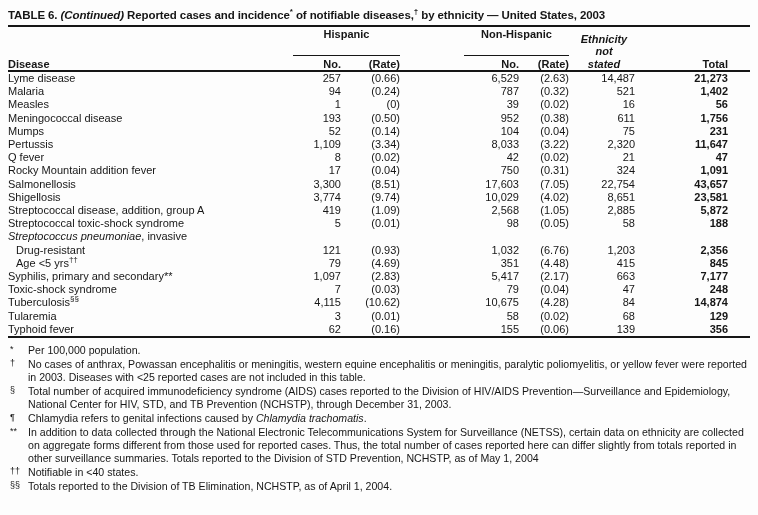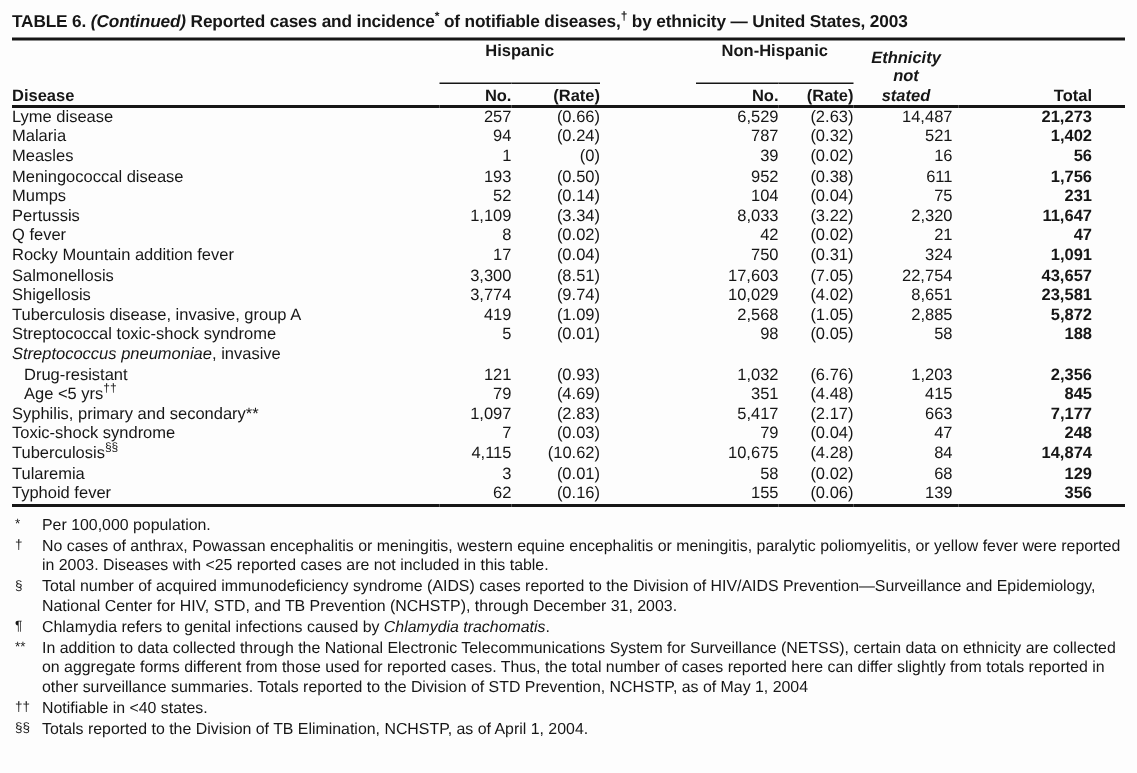--- a/index.html
+++ b/index.html
@@ -182,21 +182,21 @@
           <td class="disease">Shigellosis</td>
           <td class="num h-no">3,774</td>
           <td class="num h-rate">(9.74)</td>
           <td></td>
           <td class="num nh-no">10,029</td>
           <td class="num nh-rate">(4.02)</td>
           <td class="num eth">8,651</td>
           <td class="num total">23,581</td>
         </tr>
         <tr>
-          <td class="disease">Tuberculosis disease, invasive, group A</td>
+          <td class="disease">Streptococcal disease, addition, group A</td>
           <td class="num h-no">419</td>
           <td class="num h-rate">(1.09)</td>
           <td></td>
           <td class="num nh-no">2,568</td>
           <td class="num nh-rate">(1.05)</td>
           <td class="num eth">2,885</td>
           <td class="num total">5,872</td>
         </tr>
         <tr>
           <td class="disease">Streptococcal toxic-shock syndrome</td>

